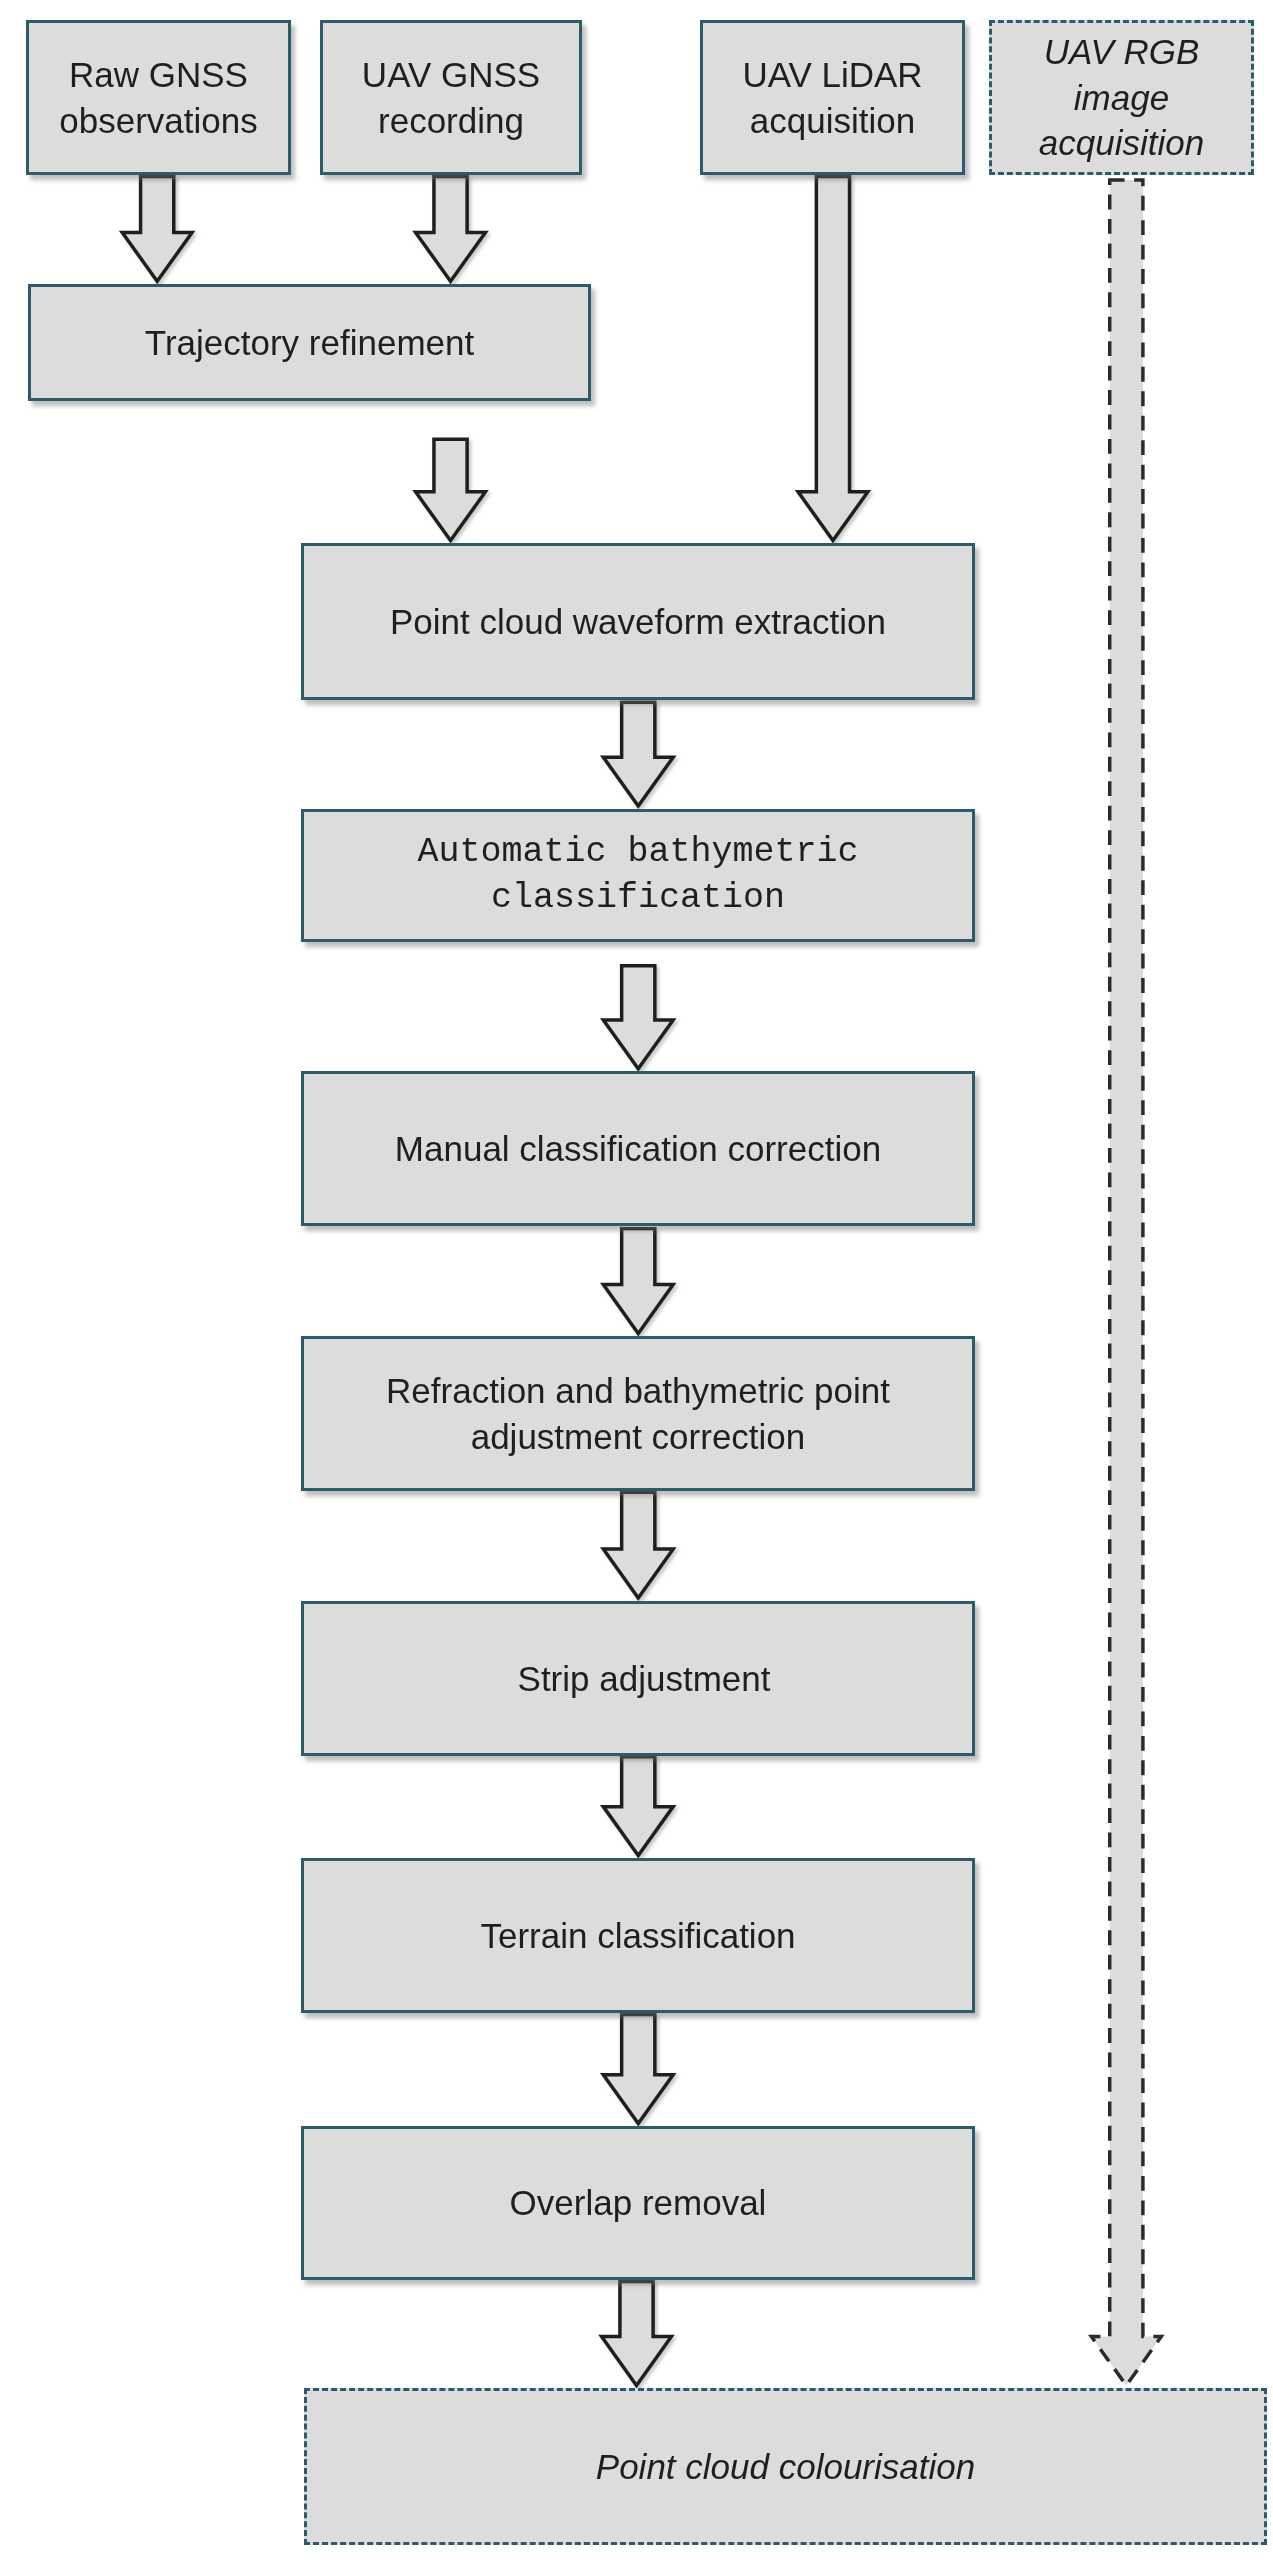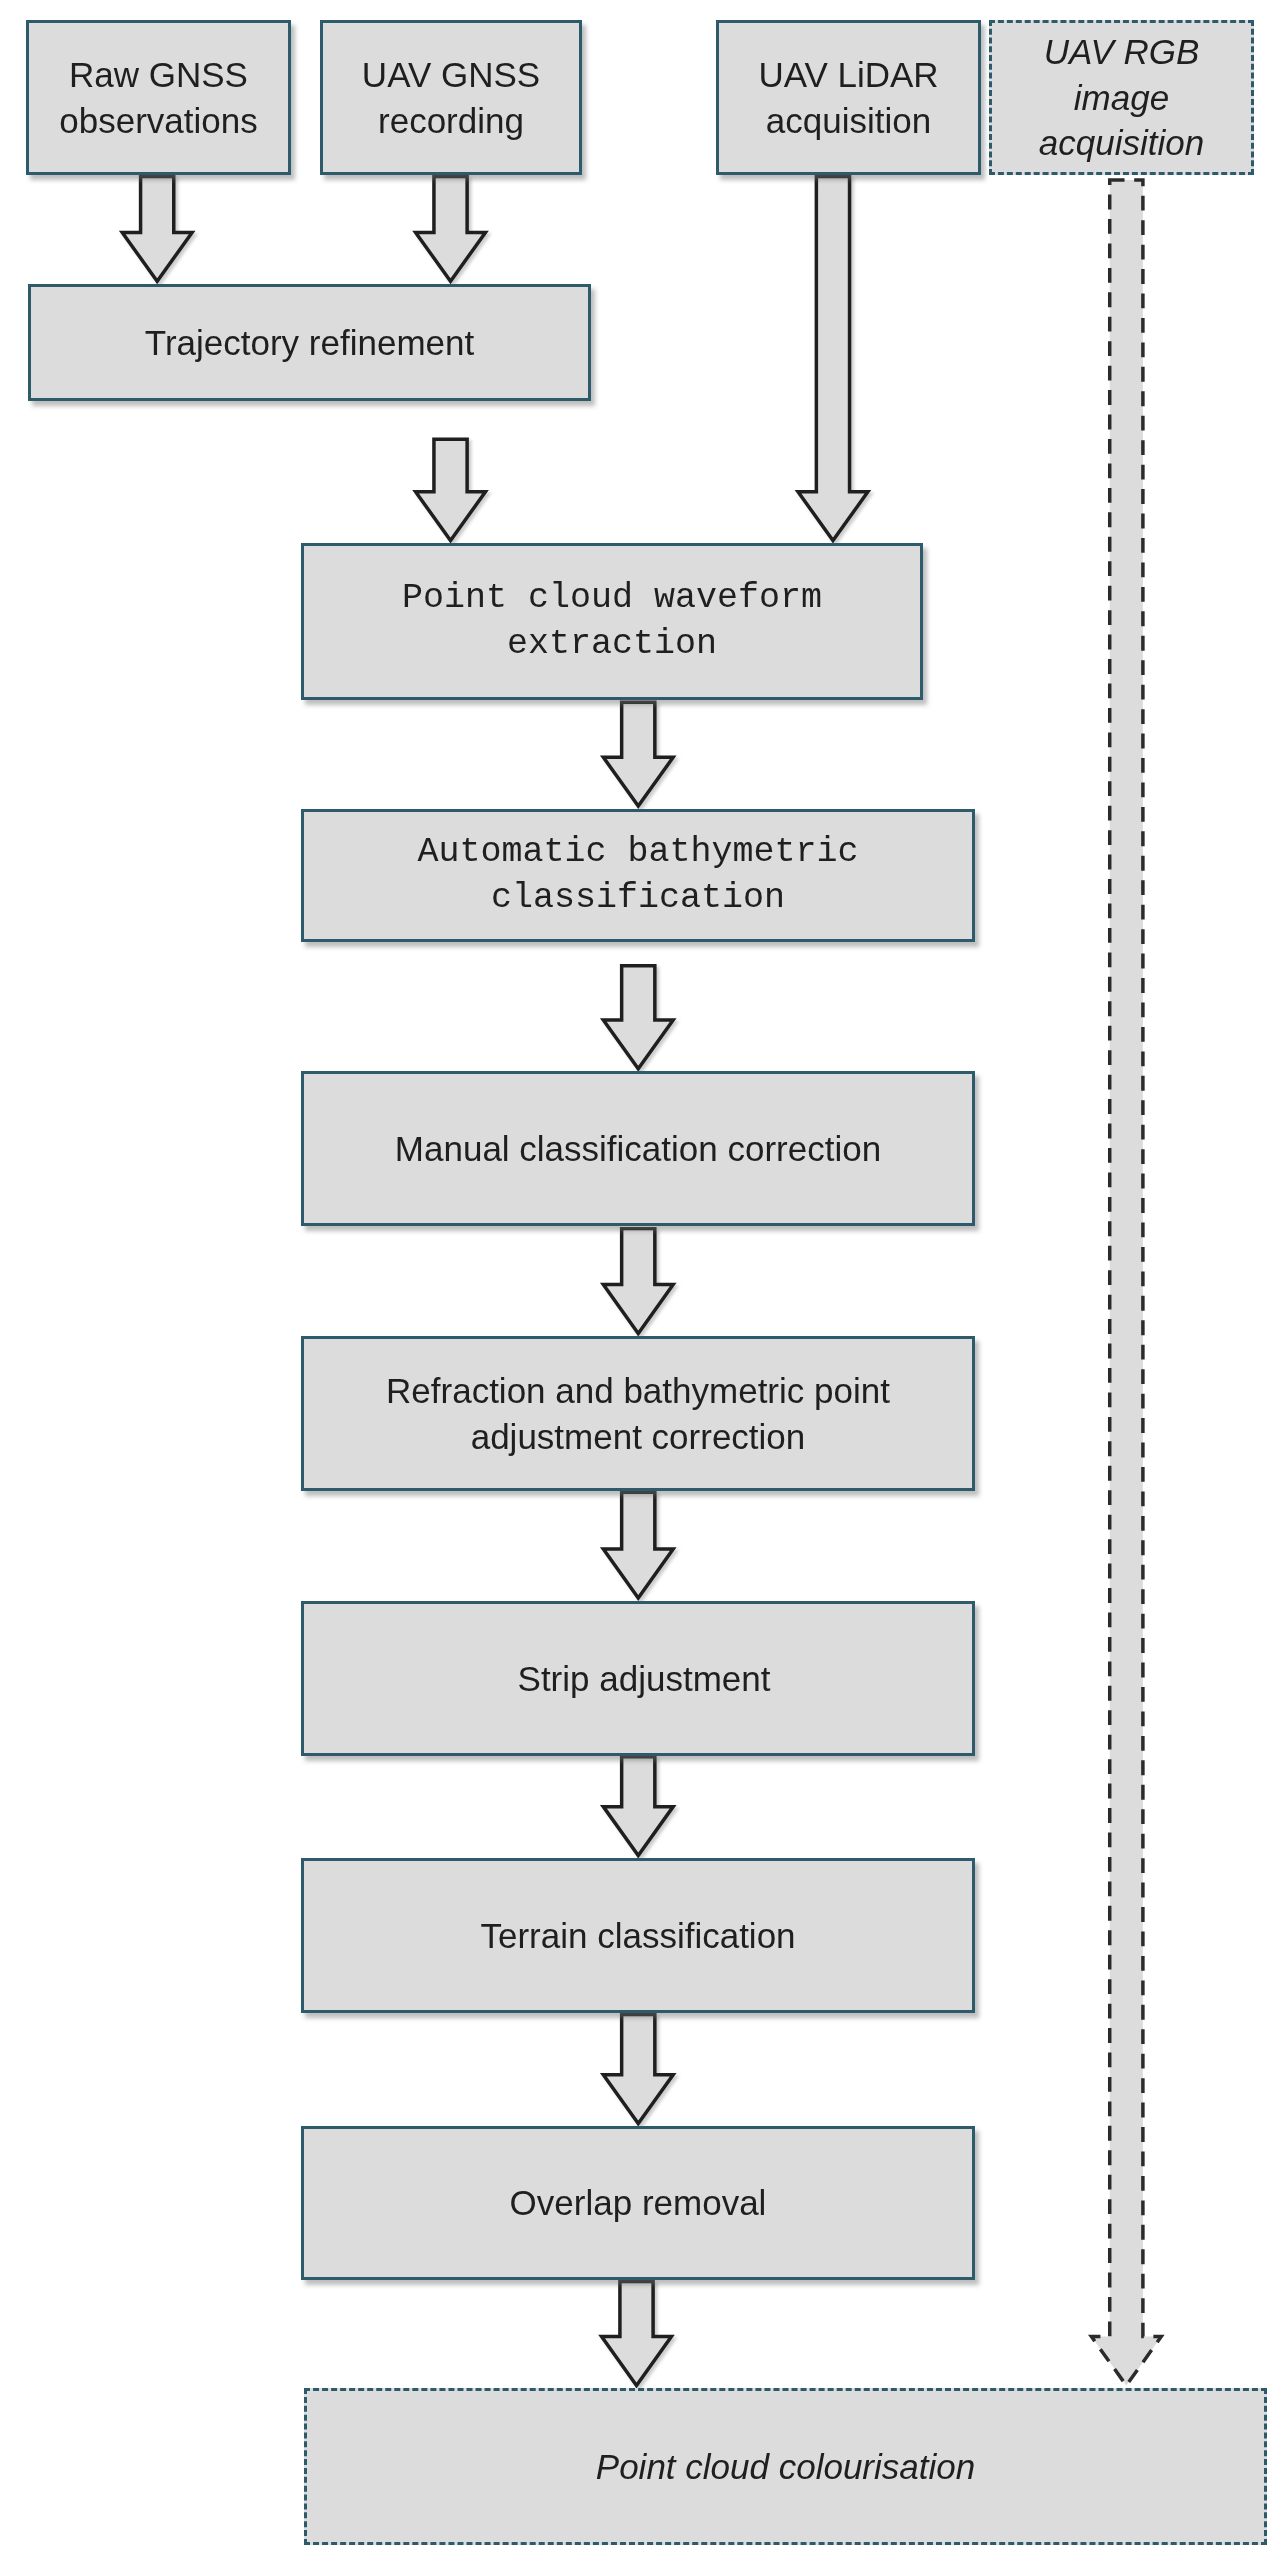--- a/index.html
+++ b/index.html
@@ -84,36 +84,36 @@
   <div class="node solid" style="left:320px; top:20px; width:262px; height:155px;">
     <span class="label">UAV GNSS
 recording</span>
   </div>
 
   <div class="node solid" style="left:26px; top:20px; width:265px; height:155px;">
     <span class="label">Raw GNSS
 observations</span>
   </div>
 
-  <div class="node solid" style="left:700px; top:20px; width:265px; height:155px;margin-left:16px;">
+  <div class="node solid" style="left:700px; top:20px; width:265px; height:155px;">
     <span class="label">UAV LiDAR
 acquisition</span>
   </div>
 
   <div class="node dashed" style="left:989px; top:20px; width:265px; height:155px;">
     <span class="label">UAV RGB
 image
 acquisition</span>
   </div>
 
   <div class="node solid" style="left:28px; top:284px; width:563px; height:117px;">
     <span class="label">Trajectory refinement</span>
   </div>
 
-  <div class="node solid" style="left:301px; top:543px; width:622px; height:157px;font-family:Liberation Mono, monospace;">
+  <div class="node solid" style="left:301px; top:543px; width:674px; height:157px;">
     <span class="label">Point cloud waveform extraction</span>
   </div>
 
   <div class="node solid" style="left:301px; top:809px; width:674px; height:133px;font-family:Liberation Mono, monospace;">
     <span class="label">Automatic bathymetric classification</span>
   </div>
 
   <div class="node solid" style="left:301px; top:1071px; width:674px; height:155px;">
     <span class="label">Manual classification correction</span>
   </div>

